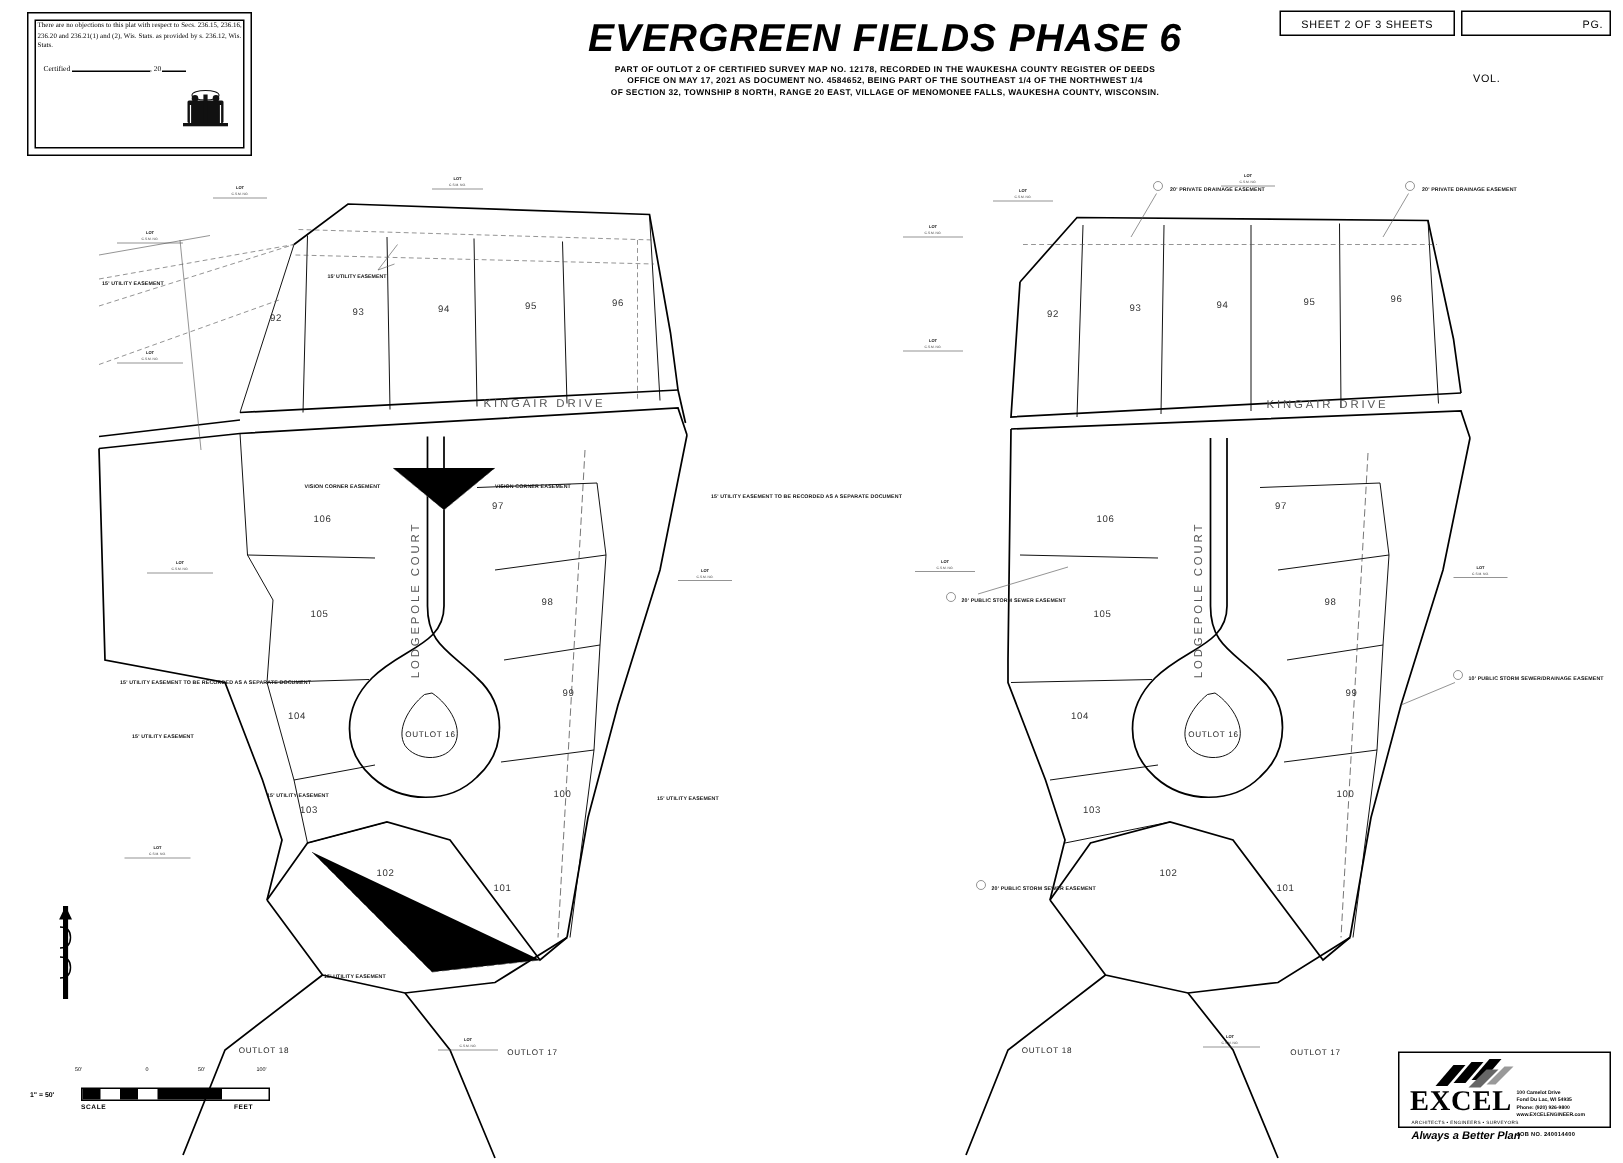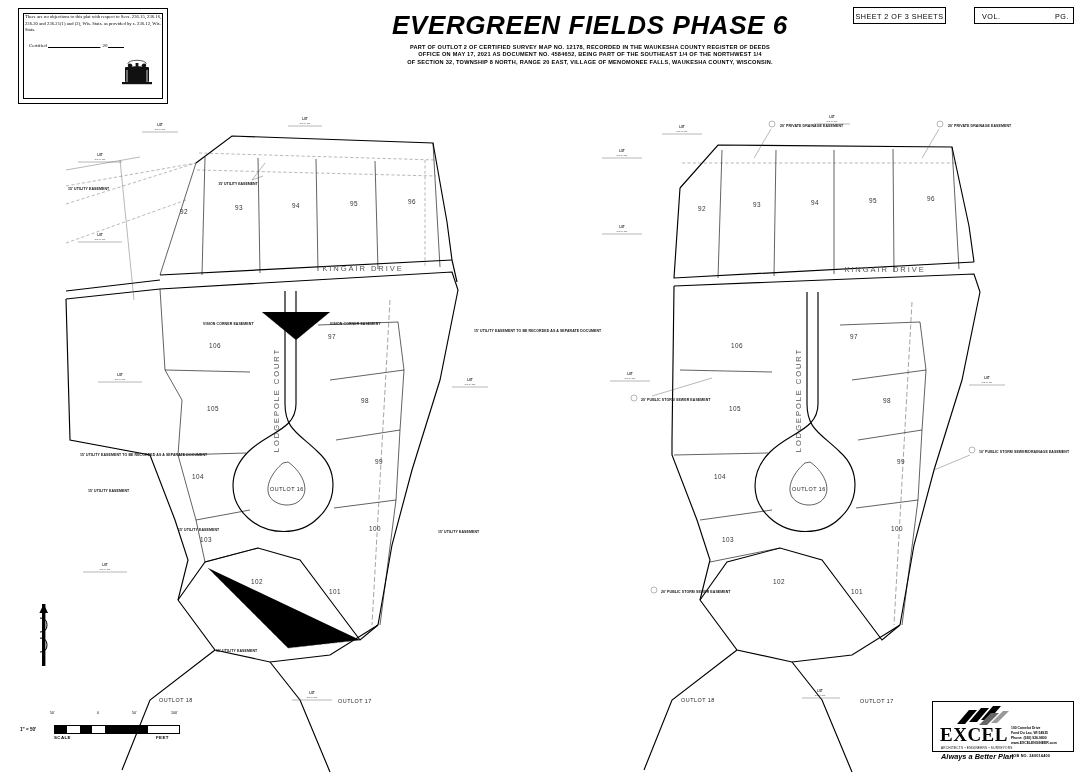--- a/index.html
+++ b/index.html
@@ -21,25 +21,25 @@
   #cert .certline .rule2{display:inline-block;border-bottom:1px solid #000;width:16px;height:6px;vertical-align:-1px;}
   #cert .seal{position:absolute;right:12px;bottom:16px;width:36px;height:30px;}
 
   
   #title{position:absolute;left:300px;top:10px;width:580px;text-align:center;}
   #title .main{font-size:26px;font-weight:bold;font-style:italic;letter-spacing:.6px;
                font-family:"Liberation Sans",sans-serif;}
   #title .sub{margin-top:3px;font-size:5.6px;line-height:7.4px;letter-spacing:.25px;font-weight:bold;}
 
   
-  #sheetbox{left:853px;top:7px;width:93px;height:17px;border:1.3px solid #000;}
+  #sheetbox{left:853px;top:7px;width:117px;height:17px;border:1.3px solid #000;}
   #volbox{left:974px;top:7px;width:100px;height:17px;border:1.3px solid #000;}
   .bx-txt{position:absolute;top:50%;transform:translateY(-50%);font-size:7.2px;letter-spacing:.5px;}
   #sheetbox .bx-txt{left:0;width:100%;text-align:center;}
-  #volbox .vol{left:7px;} #volbox .pg{left:80px;}
+  #volbox .vol{left:7px;margin-top:36px;} #volbox .pg{left:80px;}
 
   
   #logo{left:932px;top:701px;width:142px;height:51px;border:1.3px solid #000;}
   #logo .wordmark{position:absolute;left:7px;top:22px;font-size:19px;font-weight:bold;
                   letter-spacing:.5px;font-family:"Liberation Serif",serif;}
   #logo .disc{position:absolute;left:8px;top:44px;font-size:3.1px;letter-spacing:.25px;}
   #logo .tag{position:absolute;left:8px;top:50px;font-size:7.4px;font-weight:bold;font-style:italic;}
   #logo .contact{position:absolute;left:78px;top:24px;font-size:3.4px;line-height:4.9px;font-weight:bold;}
   #logo .job{position:absolute;left:78px;top:52px;font-size:3.8px;font-weight:bold;letter-spacing:.2px;}
   #logo .flag{position:absolute;left:22px;top:4px;width:56px;height:22px;}

